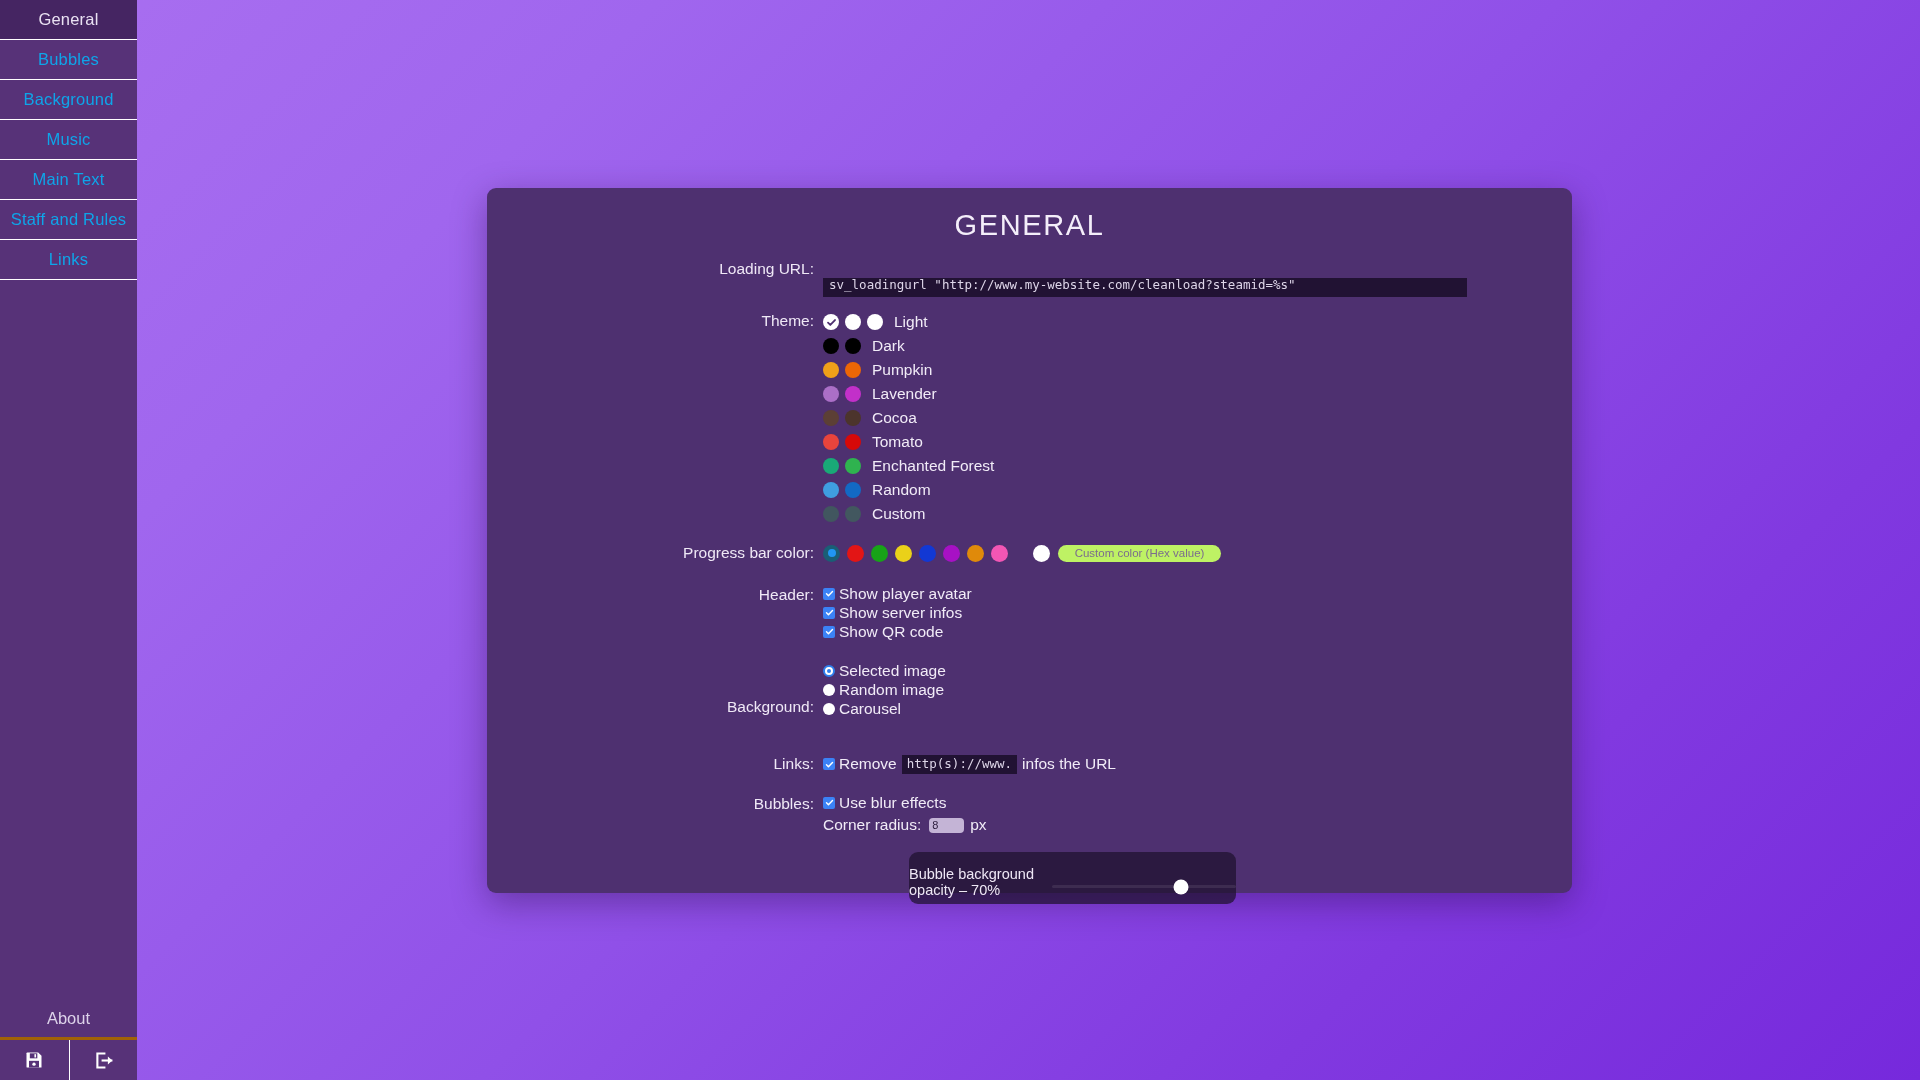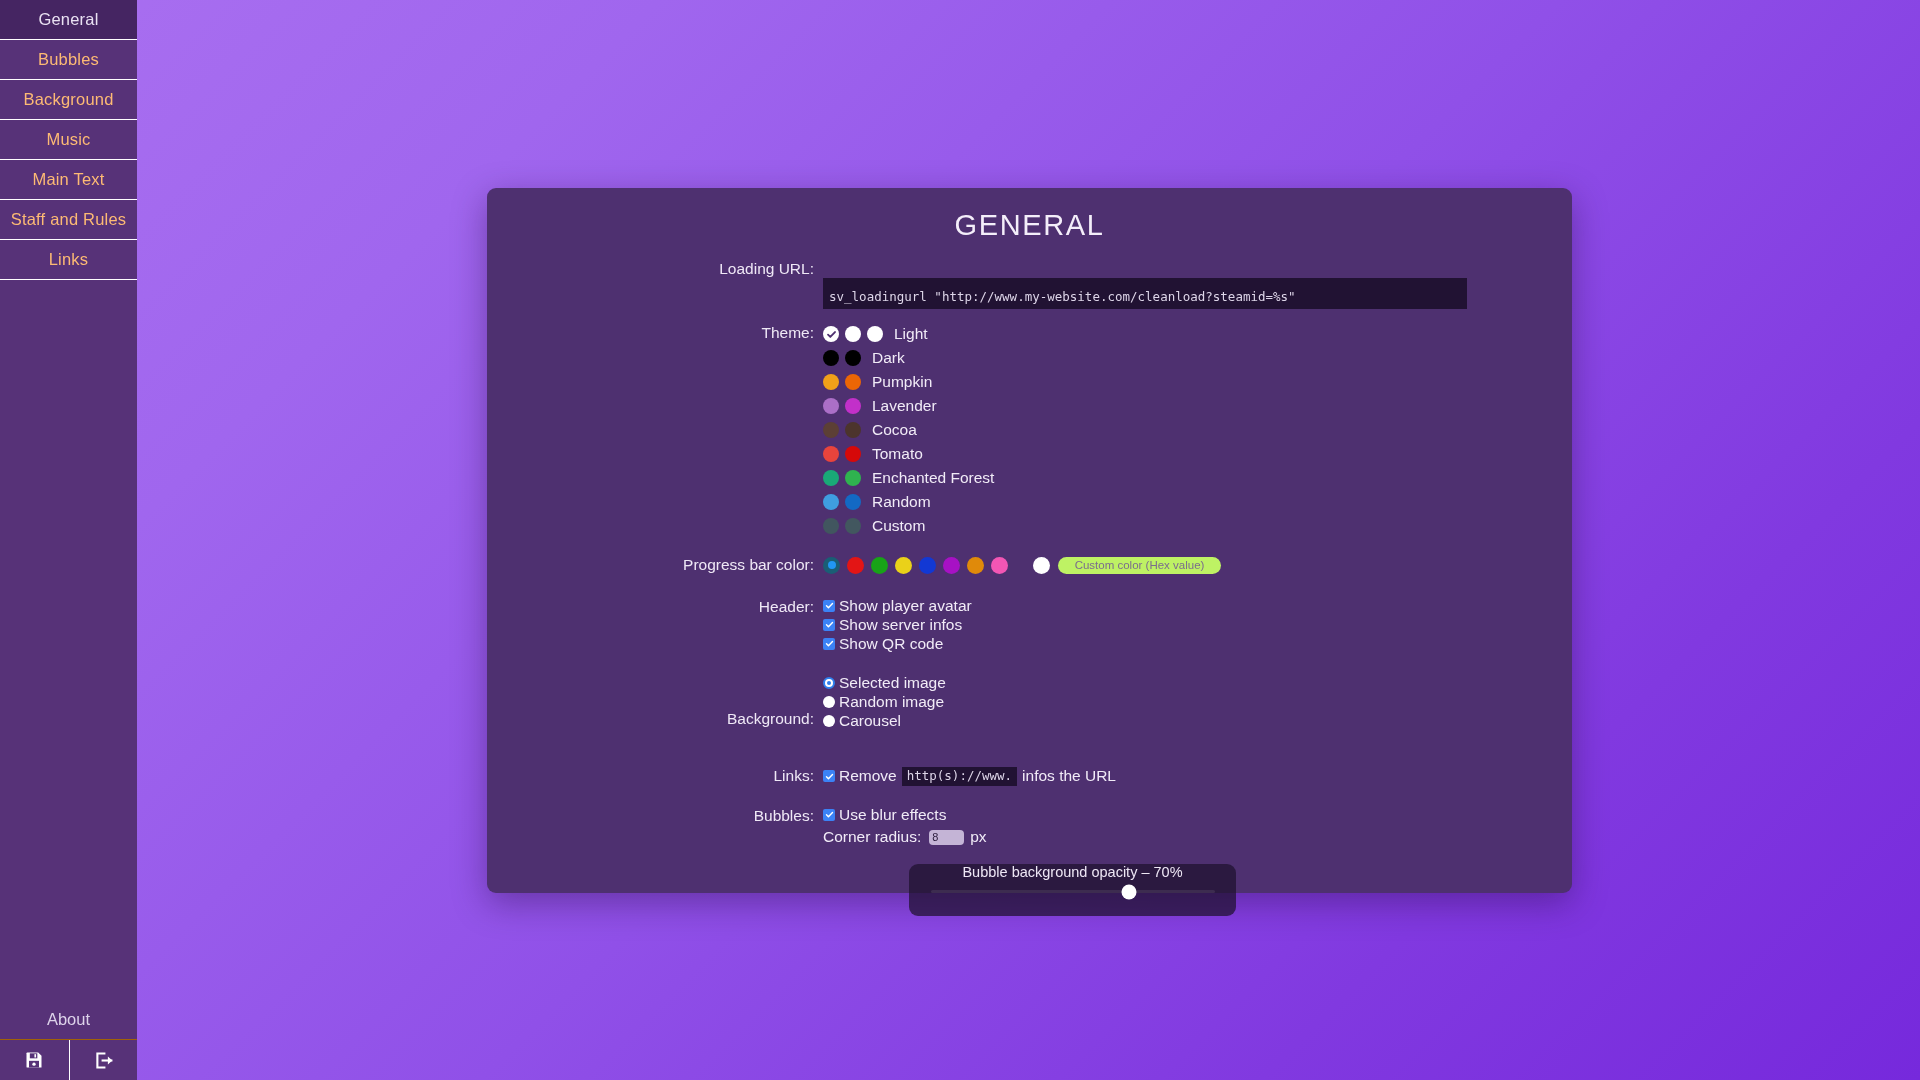--- a/index.html
+++ b/index.html
@@ -18,37 +18,37 @@
     position: absolute; left: 0; top: 0;
     width: 137px; height: 1080px;
     background: #573278;
     display: flex; flex-direction: column;
     z-index: 5;
   }
   .nav-list { display: flex; flex-direction: column; }
   .nav-item {
     height: 40px;
     display: flex; align-items: center; justify-content: center;
-    color: #fdba74;
+    color: #0ea5e9;
     font-size: 16.5px;
     letter-spacing: .2px;
     border-bottom: 1px solid #ffffff;
     cursor: pointer;
     user-select: none;
   }
   .nav-item.active {
     background: #452562;
     color: #e9e1f2;
   }
   .nav-spacer { flex: 1 1 auto; }
   .nav-about {
     height: 40px;
     display: flex; align-items: center; justify-content: center;
     color: #ddd3ea; font-size: 16.5px;
-    border-bottom: 1px solid #a16207;
+    border-bottom: 3px solid #a16207;
     cursor: pointer; user-select: none;
   }
   .nav-bottom {
     height: 40px;
     display: flex; align-items: stretch;
   }
   .nav-btn {
     flex: 1 1 50%;
     display: flex; align-items: center; justify-content: center;
     cursor: pointer;
@@ -95,21 +95,21 @@
 
   
   #row-url { margin-top: 16px; }
   .code-input {
     display: inline-block;
     width: 644px;
     background: #211233;
     color: #ded6e9;
     font-family: "DejaVu Sans Mono", monospace;
     font-size: 12.5px;
-    padding: 12px 6px 5px 6px;
+    padding: 0 6px 5px 6px;
     line-height: 14px;
     white-space: nowrap; overflow: hidden;
     border: none; outline: none; margin-top: 20px;
   }
 
   
   #row-theme { margin-top: 13px; }
   .theme-line {
     display: flex; align-items: center;
     height: 24px;
@@ -222,22 +222,23 @@
     margin: 0 6px 0 8px;
   }
 
   
   #opacity-box {
     margin-top: 14px;
     margin-left: 86px;
     width: 327px; height: 52px;
     background: rgba(30, 16, 46, 0.72);
     border-radius: 9px;
-    display: flex; flex-direction: column;
+    display: flex; 
     align-items: center; justify-content: flex-start;
+    padding-top: 7px;
   }
   #opacity-label {
     font-size: 14.5px; color: #eee7f5;
   }
   #opacity-track {
     position: relative;
     margin-top: 10px;
     width: 284px; height: 3px;
     background: #3d2c50;
     border-radius: 2px;

